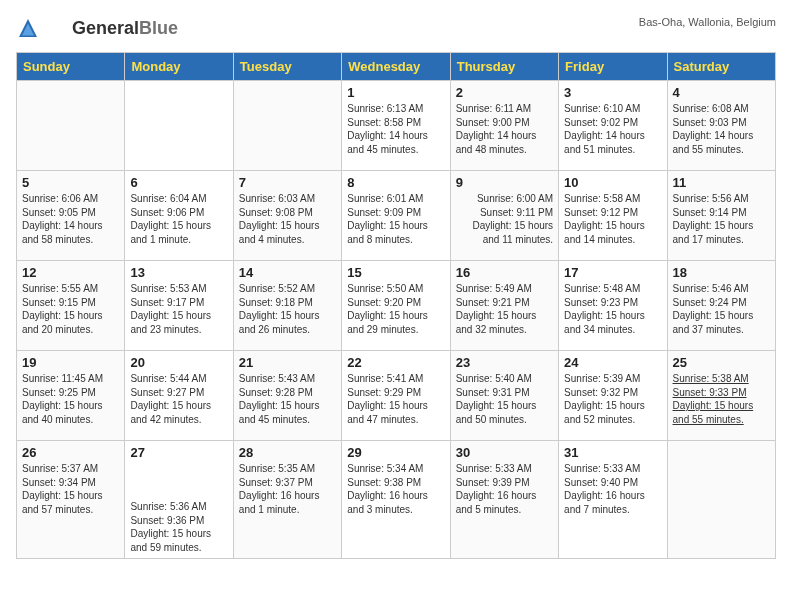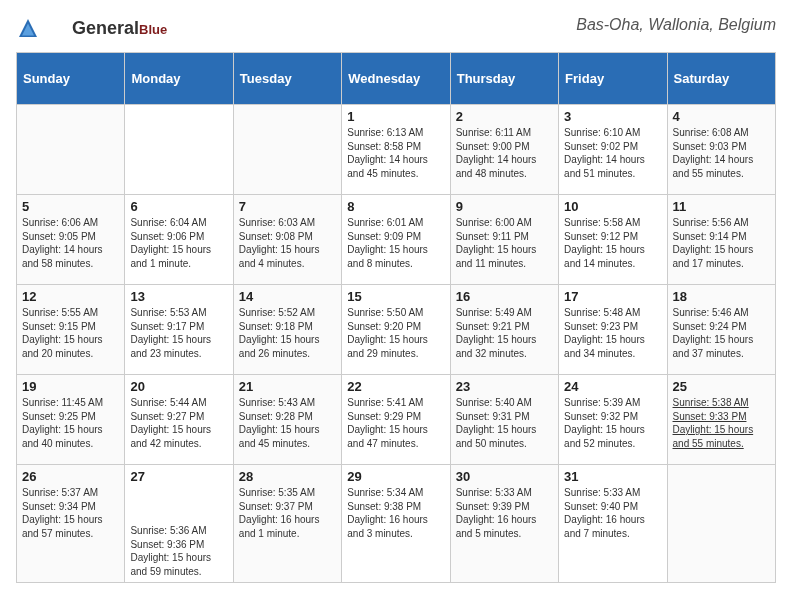--- a/index.html
+++ b/index.html
@@ -15,39 +15,39 @@
       justify-content: space-between;
       align-items: flex-start;
       margin-bottom: 12px;
     }
     .logo {
       display: flex;
       align-items: center;
       gap: 4px;
     }
     .logo-text-general { font-size: 18px; font-weight: bold; color: #333; margin-left: 28px; }
-    .logo-text-blue { font-size: 13px; font-weight: bold; color: #7f1d1d; }
+    .logo-text-blue { font-size: 18px; font-weight: bold; color: #737373; }
     .logo-icon {
       width: 24px;
       height: 24px;
     }
     .title-block { text-align: right; }
     .month-title { font-size: 36px; font-weight: bold; color: #333; }
-    .location { font-size: 16px; color: #555; font-style: italic; }
+    .location { font-size: 11px; color: #555; }
 
     .calendar {
       width: 100%;
       border-collapse: collapse;
       table-layout: fixed;
     }
     .calendar th {
       background-color: #2a6db5;
-      color: #ffffff;
+      color: #fde047;
       text-align: left;
-      padding: 18px 6px;
+      padding: 6px 6px;
       font-size: 13px;
       border: 1px solid #ccc;
     }
     .calendar td {
       border: 1px solid #ccc;
       vertical-align: top;
       padding: 4px 5px;
       height: 90px;
       background: #fff;
     }
@@ -160,21 +160,21 @@
         </td>
         <td>
           <div class="day-number">8</div>
           <div class="day-info" style="white-space: pre-line;">Sunrise: 6:01 AM
 Sunset: 9:09 PM
 Daylight: 15 hours
 and 8 minutes.</div>
         </td>
         <td>
           <div class="day-number">9</div>
-          <div class="day-info" style="white-space: pre-line;">Sunrise: 6:00 AM
+          <div class="day-info" style="white-space: pre-line; text-align: right;">Sunrise: 6:00 AM
 Sunset: 9:11 PM
 Daylight: 15 hours
 and 11 minutes.</div>
         </td>
         <td>
           <div class="day-number">10</div>
           <div class="day-info" style="white-space: pre-line;">Sunrise: 5:58 AM
 Sunset: 9:12 PM
 Daylight: 15 hours
 and 14 minutes.</div>

